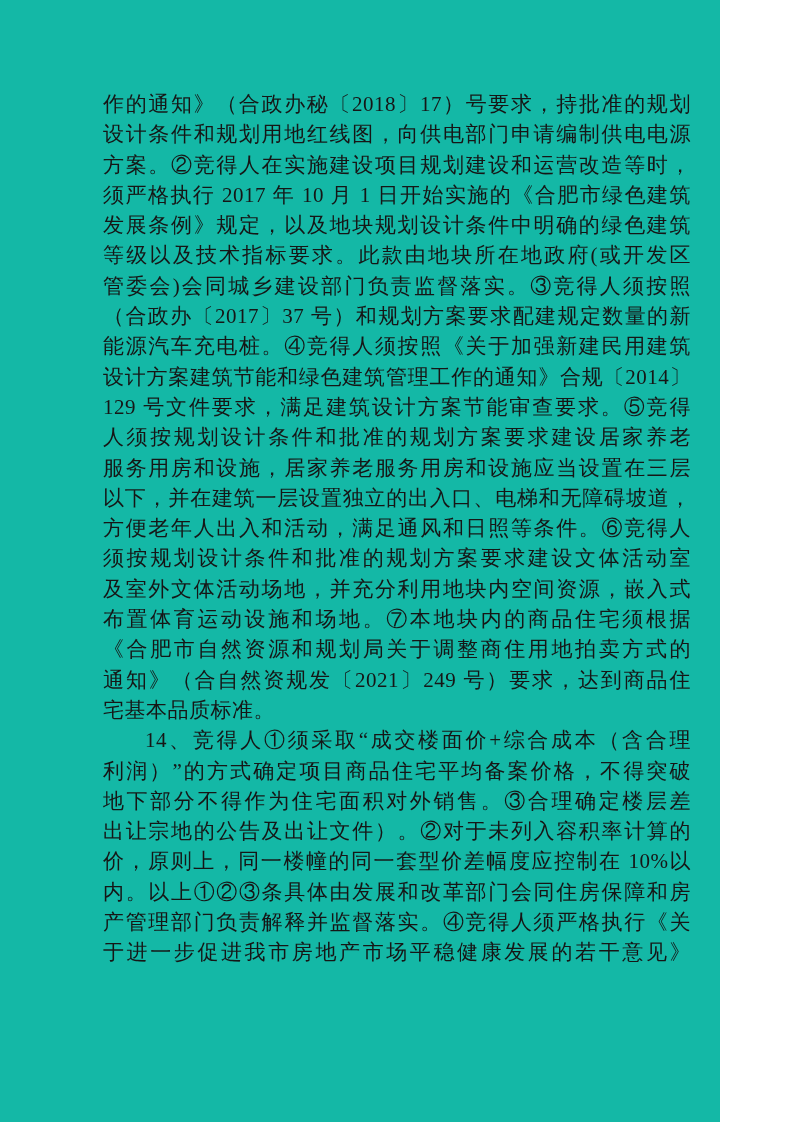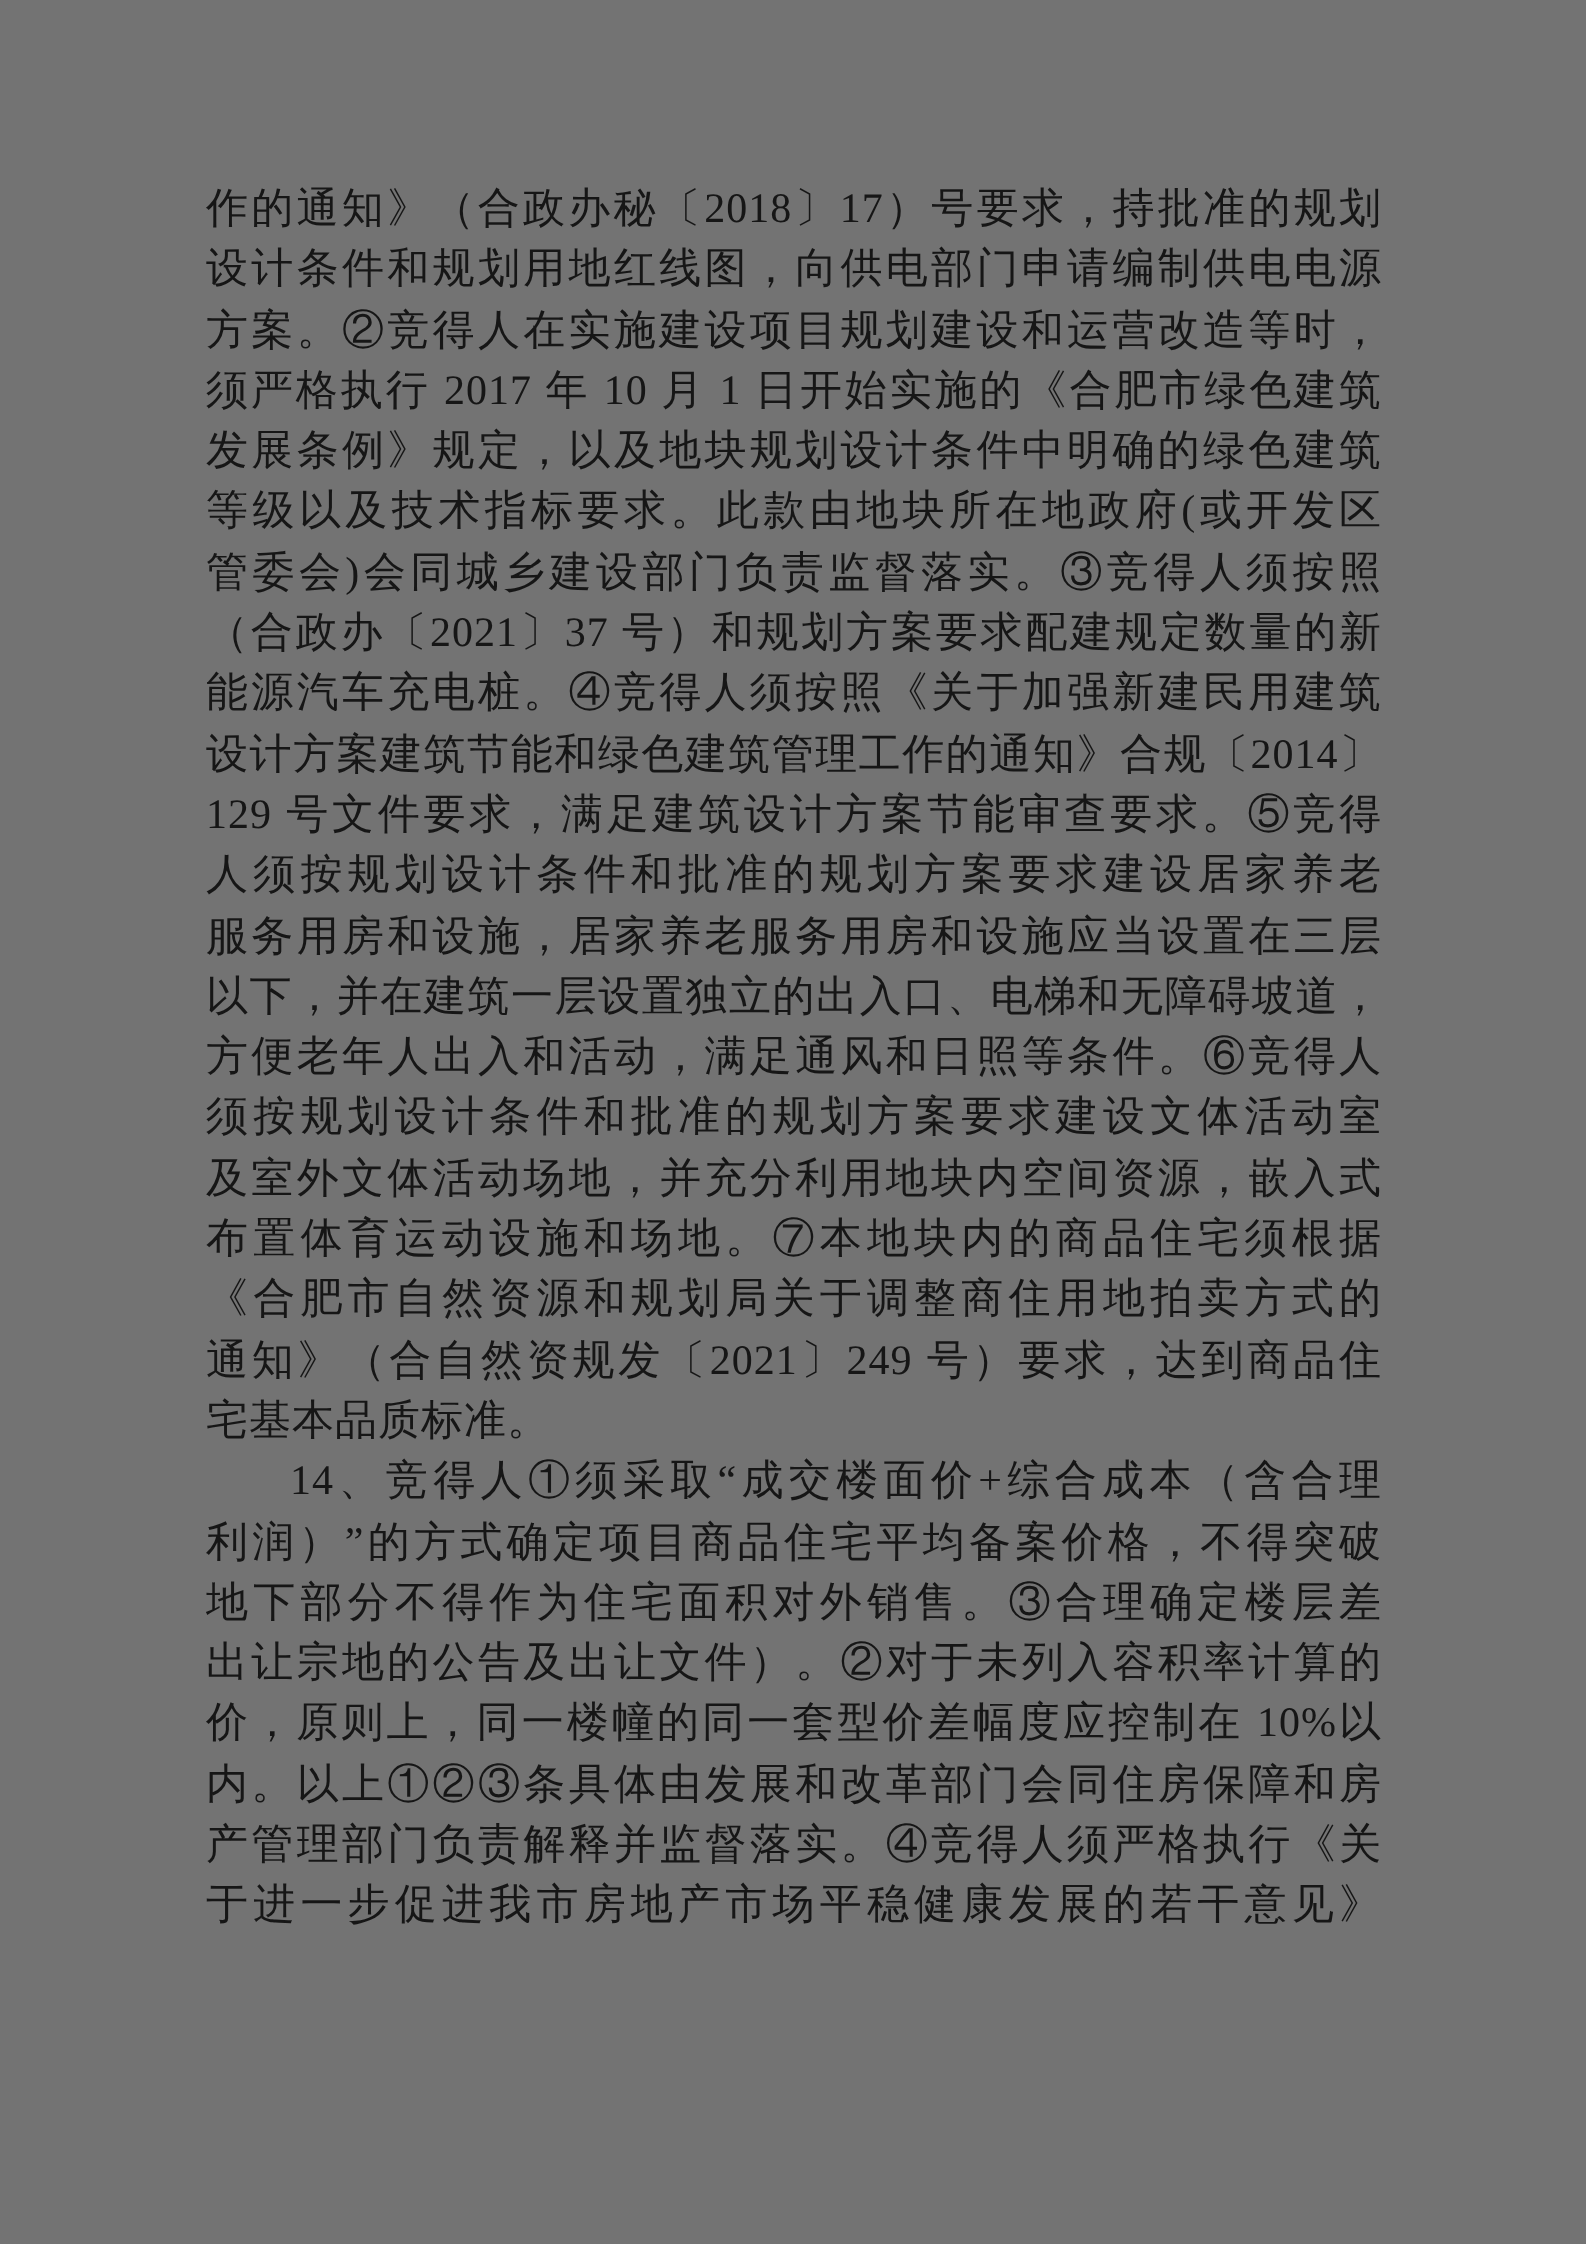--- a/index.html
+++ b/index.html
@@ -2,23 +2,23 @@
 <html><head>
 <meta charset="utf-8">
 <style>
   html, body {
     margin: 0;
     padding: 0;
     background: #ffffff;
   }
   .page {
     position: relative;
-    width: 793px;
+    width: 720px;
     height: 1122px;
-    background: #737373;
+    background: #14b8a6;
     overflow: hidden;
     font-family: "Liberation Serif", "DejaVu Serif", serif;
   }
   .text-block {
     position: absolute;
     left: 103px;
     top: 89px;
     width: 588px;
   }
   .line {
@@ -46,21 +46,21 @@
 <div class="page">
   <div class="text-block">
 
   <div class="line">作的通知》（合政办秘〔2018〕17）号要求，持批准的规划</div>
       <div class="line">设计条件和规划用地红线图，向供电部门申请编制供电电源</div>
       <div class="line">方案。②竞得人在实施建设项目规划建设和运营改造等时，</div>
       <div class="line">须严格执行 2017 年 10 月 1 日开始实施的《合肥市绿色建筑</div>
       <div class="line">发展条例》规定，以及地块规划设计条件中明确的绿色建筑</div>
       <div class="line">等级以及技术指标要求。此款由地块所在地政府(或开发区</div>
       <div class="line">管委会)会同城乡建设部门负责监督落实。③竞得人须按照</div>
-      <div class="line">（合政办〔2021〕37 号）和规划方案要求配建规定数量的新</div>
+      <div class="line">（合政办〔2017〕37 号）和规划方案要求配建规定数量的新</div>
       <div class="line">能源汽车充电桩。④竞得人须按照《关于加强新建民用建筑</div>
       <div class="line">设计方案建筑节能和绿色建筑管理工作的通知》合规〔2014〕</div>
       <div class="line">129 号文件要求，满足建筑设计方案节能审查要求。⑤竞得</div>
       <div class="line">人须按规划设计条件和批准的规划方案要求建设居家养老</div>
       <div class="line">服务用房和设施，居家养老服务用房和设施应当设置在三层</div>
       <div class="line">以下，并在建筑一层设置独立的出入口、电梯和无障碍坡道，</div>
       <div class="line">方便老年人出入和活动，满足通风和日照等条件。⑥竞得人</div>
       <div class="line">须按规划设计条件和批准的规划方案要求建设文体活动室</div>
       <div class="line">及室外文体活动场地，并充分利用地块内空间资源，嵌入式</div>
       <div class="line">布置体育运动设施和场地。⑦本地块内的商品住宅须根据</div>

